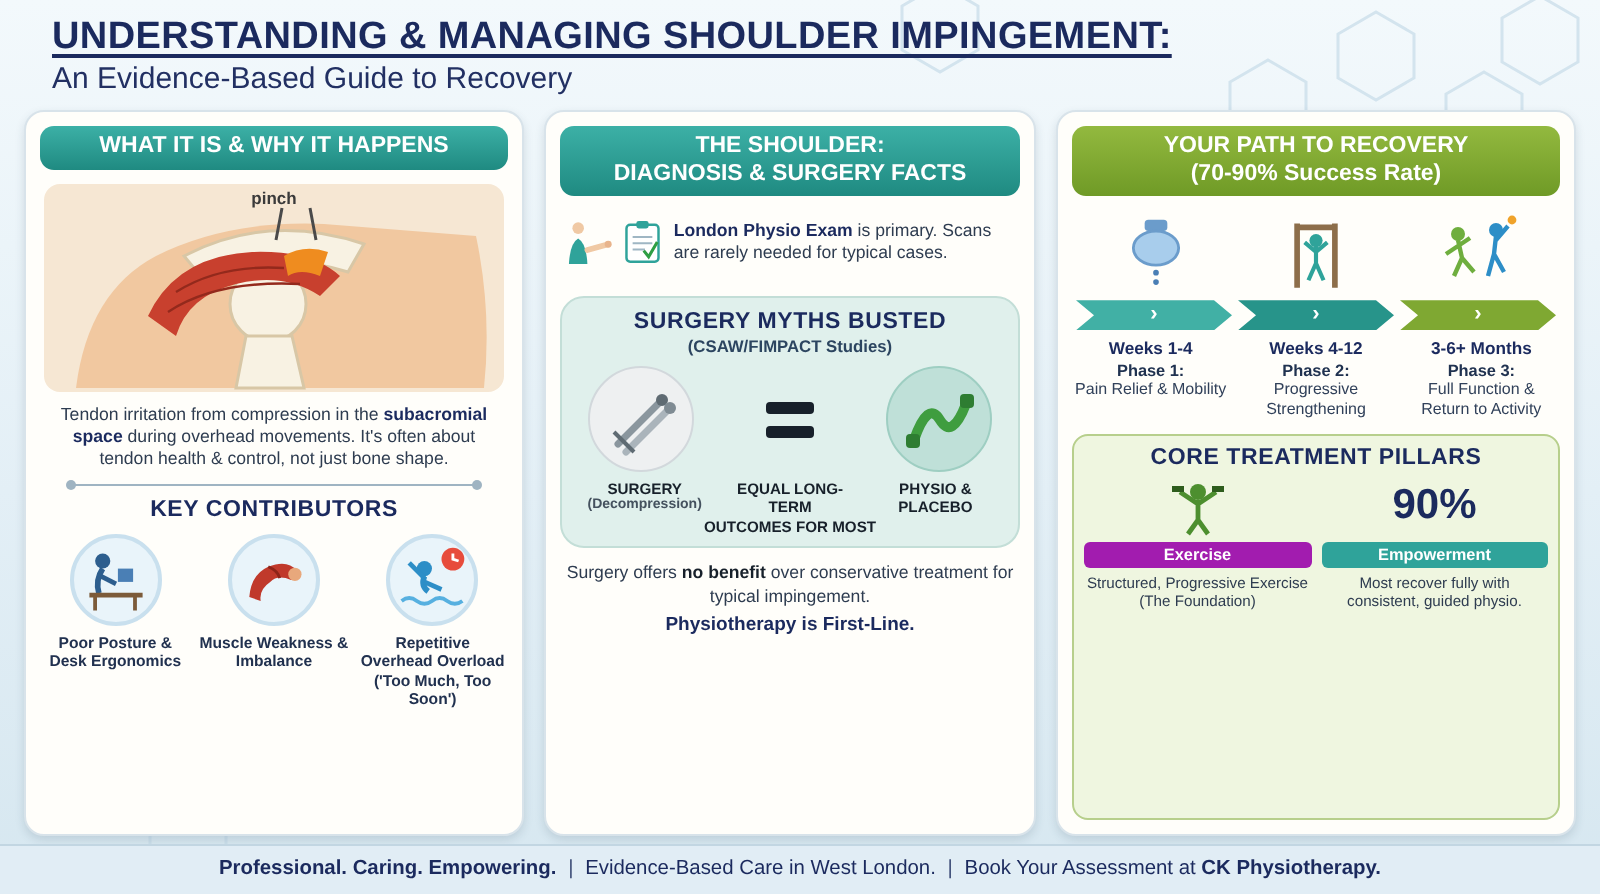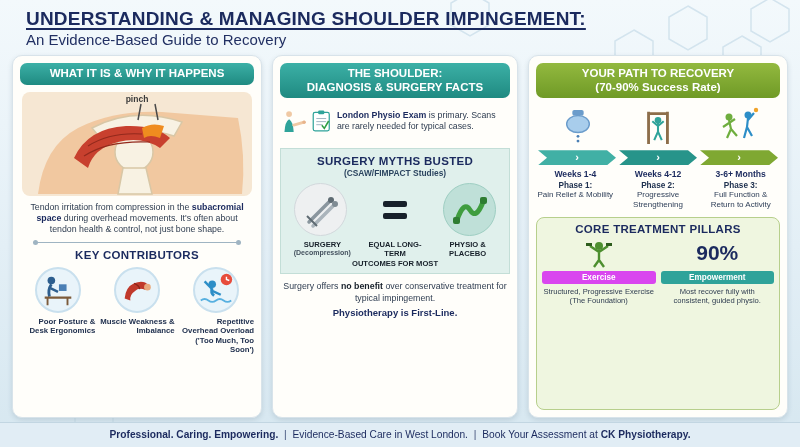--- a/index.html
+++ b/index.html
@@ -30,30 +30,30 @@
   .shoulderbox { background:#f6e7d3; border-radius:8px; margin:7px 2px 6px; position:relative; height:104px; overflow:hidden; }
   .pinchlbl { position:absolute; top:2px; left:50%; transform:translateX(-50%); font-size:8.5px; font-weight:700; color:#3a3a3a; }
   .shoulderbox svg { width:100%; height:100%; display:block; }
   .c1desc { font-size:8.8px; color:#2e3c50; text-align:center; line-height:1.3; margin:0 2px 4px; }
   .c1desc b { color:#1b2a5e; }
   .divider { border-top:1.5px solid #9fb4c2; margin:2px 16px 6px; position:relative; }
   .divider i { position:absolute; top:-3px; width:5px; height:5px; background:#9fb4c2; border-radius:50%; }
   .divider i.l{left:-3px;} .divider i.r{right:-3px;}
   .sectitle { font-size:11.5px; font-weight:800; color:#1b2a5e; text-align:center; margin:0 0 6px; letter-spacing:.3px; }
   .contribs { display:flex; gap:4px; }
-  .contrib { flex:1; text-align:right; }
+  .contrib { flex:1; text-align:center; }
   .cir { width:46px; height:46px; border-radius:50%; margin:0 auto 4px; background:#e9f4fa; border:2px solid #c9e0ee;
     display:flex; align-items:center; justify-content:center; }
   .contrib .lbl { font-size:7.8px; font-weight:700; color:#21314f; line-height:1.22; display:block; }
 
   
   .diagrow { display:flex; align-items:center; gap:6px; margin:2px 1px 6px; }
   .diagtext { font-size:8.8px; color:#2e3c50; line-height:1.3; }
   .diagtext b { color:#1b2a5e; }
-  .myths { background:#e0f0ec; border:1px solid #c3ded7; border-radius:0; padding:6px 5px 5px; }
+  .myths { background:#e0f0ec; border:1px solid #c3ded7; border-radius:12px; padding:6px 5px 5px; }
   .myths .sub { display:block; text-align:center; font-size:8.4px; font-weight:700; color:#2c4560; margin-top:1px; }
   .iconrow { display:flex; align-items:center; justify-content:space-between; padding:5px 8px 2px; }
   .bigcir { width:53px; height:53px; border-radius:50%; display:flex; align-items:center; justify-content:center; }
   .graycir { background:#eef0f1; border:1px solid #d2d8dc; }
   .tealcir { background:#bfe0d8; border:1px solid #9ecec2; }
   .eq { display:flex; flex-direction:column; gap:6px; }
   .eq i { width:24px; height:6px; background:#17202a; border-radius:2px; }
   .lblrow { display:flex; align-items:flex-start; margin-top:2px; }
   .lblrow > div { flex:1; text-align:center; font-size:7.6px; font-weight:800; color:#17202a; line-height:1.2; }
   .lblrow small { display:block; font-size:7px; font-weight:700; color:#44515e; }
@@ -74,21 +74,21 @@
   .phase { flex:1; text-align:center; }
   .weeks { font-size:8.6px; font-weight:800; color:#1b2a5e; display:block; margin-bottom:2px; }
   .pname { font-size:8.2px; font-weight:700; color:#203250; display:block; }
   .pdesc { font-size:8px; color:#31415a; line-height:1.22; display:block; }
   .pillars { background:#eff6e0; border:1.5px solid #b7cf8c; border-radius:8px; padding:5px 5px 6px; margin-top:5px; flex:1; }
   .pillrow { display:flex; gap:5px; margin-top:3px; }
   .pill { flex:1; text-align:center; display:flex; flex-direction:column; align-items:center; }
   .pillicon { height:30px; display:flex; align-items:center; }
   .stat { font-size:21px; font-weight:800; color:#1b2a5e; line-height:30px; }
   .chip { width:100%; border-radius:3px; color:#fff; font-size:8.2px; font-weight:800; padding:2px 0; margin:3px 0; }
-  .chip.g{background:#d946ef;} .chip.o{background:#f0a32a;} .chip.t{background:#2fa39a;}
+  .chip.g{background:#a21caf;} .chip.o{background:#f0a32a;} .chip.t{background:#2fa39a;}
   .pdesc2 { font-size:7.6px; color:#2e3c50; line-height:1.25; }
 
   .foot { position:relative; z-index:1; background:#e1edf5; border-top:1px solid #c2d6e2; text-align:center;
     font-size:10.2px; color:#1b2a5e; padding:6px 4px 7px; }
   .foot b { font-weight:800; }
   .foot .sep { margin:0 3px; color:#40507a; }
 </style>
 </head>
 <body>
 

